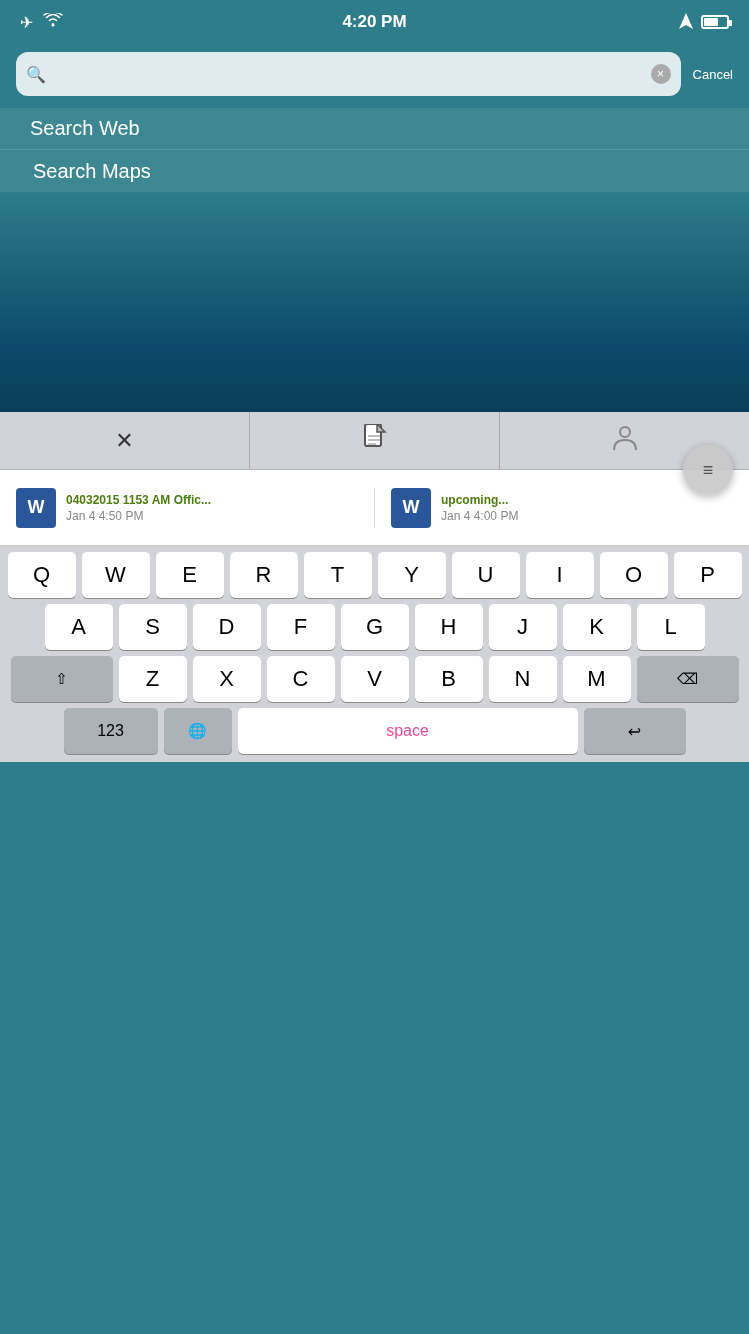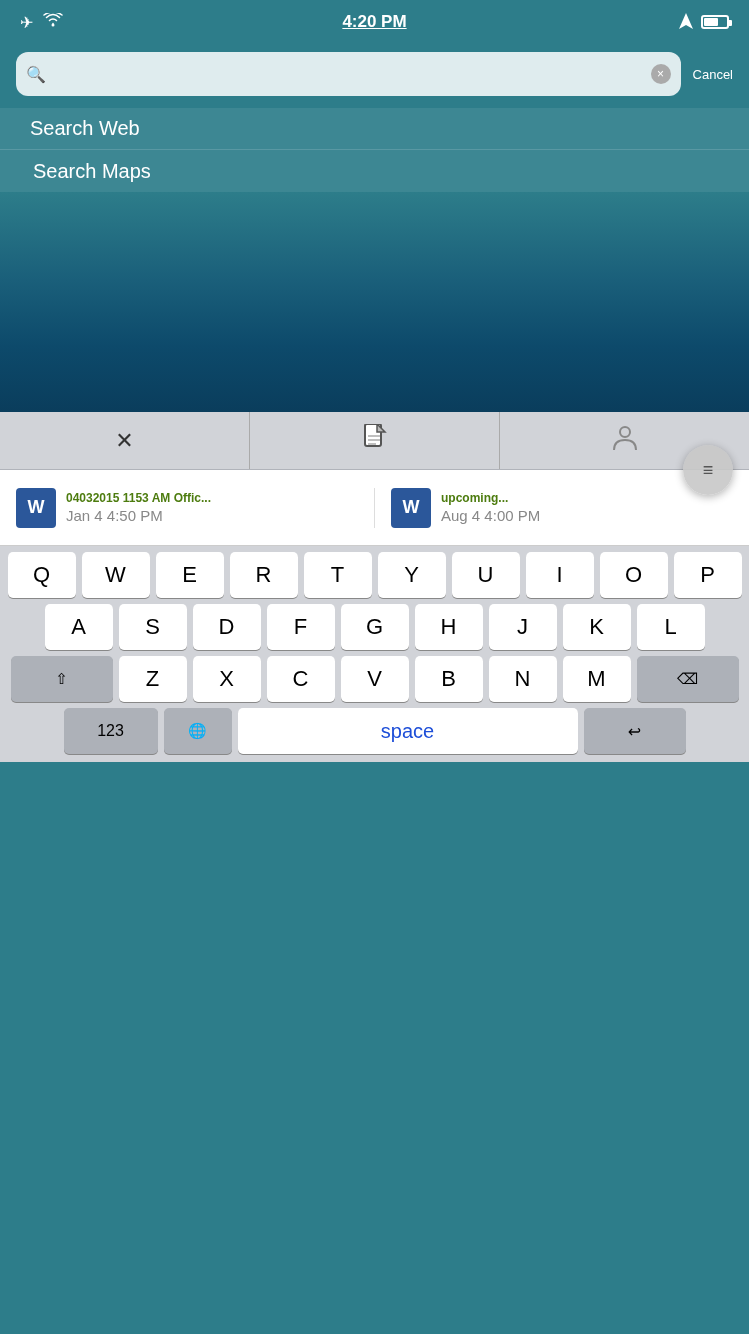--- a/index.html
+++ b/index.html
@@ -28,21 +28,20 @@
       align-items: center;
       gap: 10px;
     }
     .status-center {
       position: absolute;
       left: 50%;
       transform: translateX(-50%);
       font-size: 17px;
       font-weight: 600;
       color: white;
-      text-decoration: underline;
     }
     .status-right {
       display: flex;
       align-items: center;
       gap: 8px;
     }
     .airplane-icon, .wifi-icon {
       color: white;
       font-size: 16px;
     }
@@ -221,21 +220,21 @@
     }
     .file-name {
       font-size: 12px;
       color: #4d7c0f;
       font-weight: 700;
       white-space: nowrap;
       overflow: hidden;
       text-overflow: ellipsis;
     }
     .file-date {
-      font-size: 15px;
+      font-size: 12px;
       color: #888;
       margin-top: 2px;
     }
 
     
     .floating-btn {
       position: absolute;
       right: 16px;
       width: 50px;
       height: 50px;
@@ -282,22 +281,22 @@
       color: #000;
       font-size: 15px;
     }
     .key-wide {
       flex: 1.5;
       max-width: 102px;
     }
     .key-space {
       flex: 5;
       max-width: 340px;
-      font-size: 20px;
-      color: #1d4ed8;
+      font-size: 16px;
+      color: #ec4899;
     }
     .key-return {
       flex: 1.5;
       max-width: 102px;
       font-size: 16px;
     }
     .key-numbers {
       flex: 1.5;
       max-width: 94px;
       font-size: 16px;
@@ -392,21 +391,21 @@
       <div class="word-icon">W</div>
       <div class="file-info">
         <div class="file-name">04032015 1153 AM Offic...</div>
         <div class="file-date">Jan 4  4:50 PM</div>
       </div>
     </div>
     <div class="recent-file-item">
       <div class="word-icon">W</div>
       <div class="file-info">
         <div class="file-name">upcoming...</div>
-        <div class="file-date">Aug 4  4:00 PM</div>
+        <div class="file-date">Jan 4  4:00 PM</div>
       </div>
     </div>
   </div>
   <div class="floating-btn" style="top: -25px;">
     <span>≡</span>
   </div>
 </div>
 
 <div class="keyboard">
 

